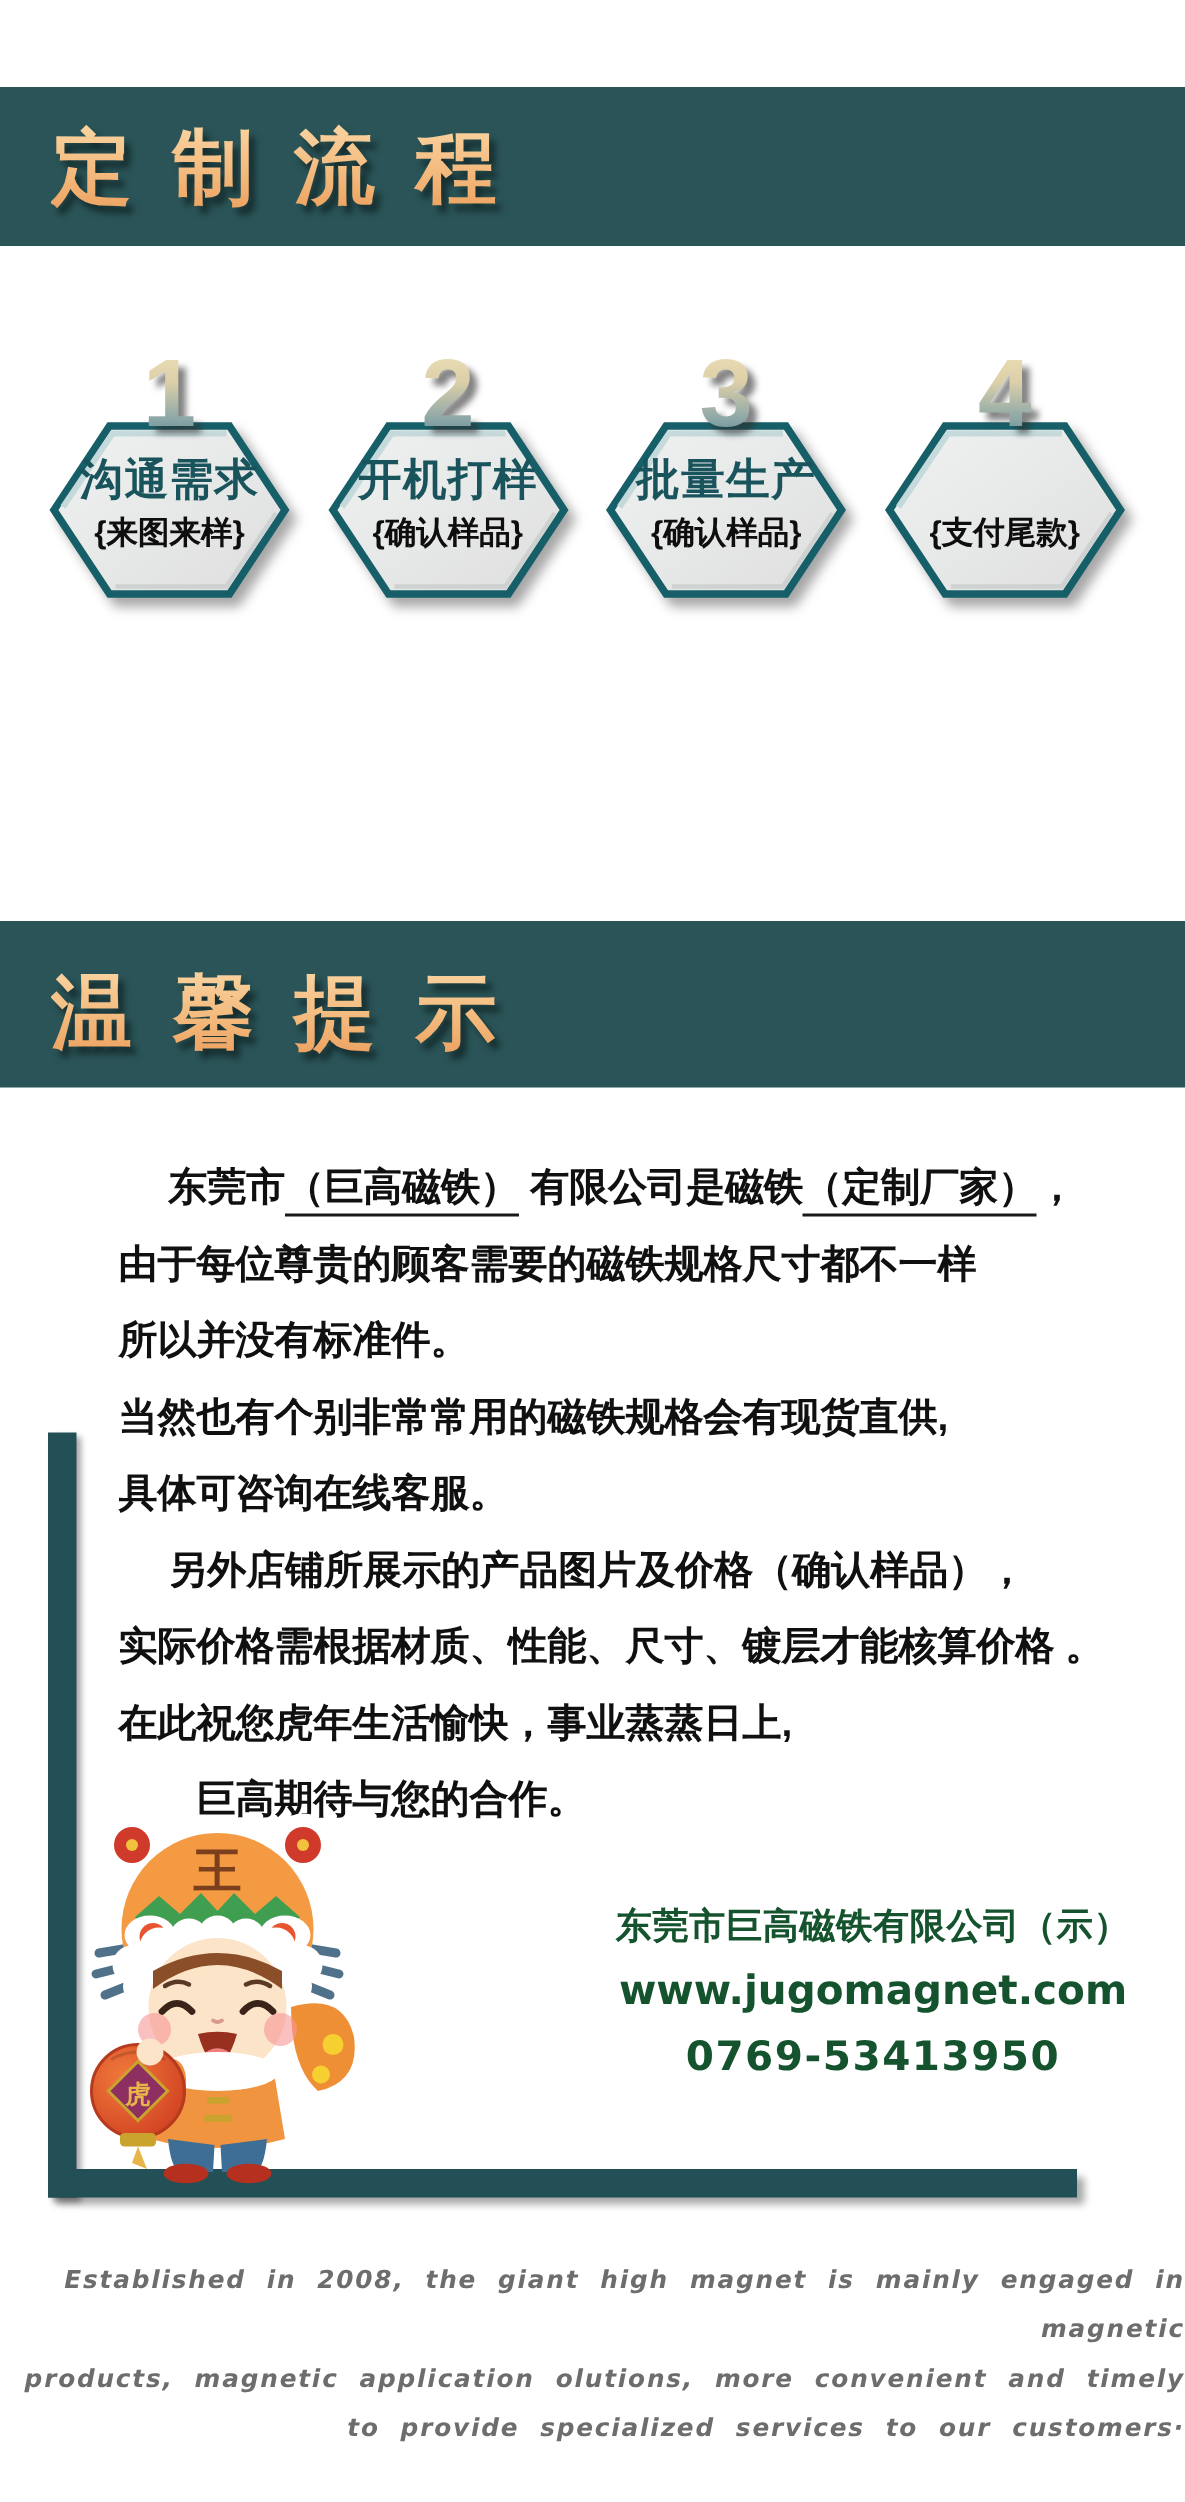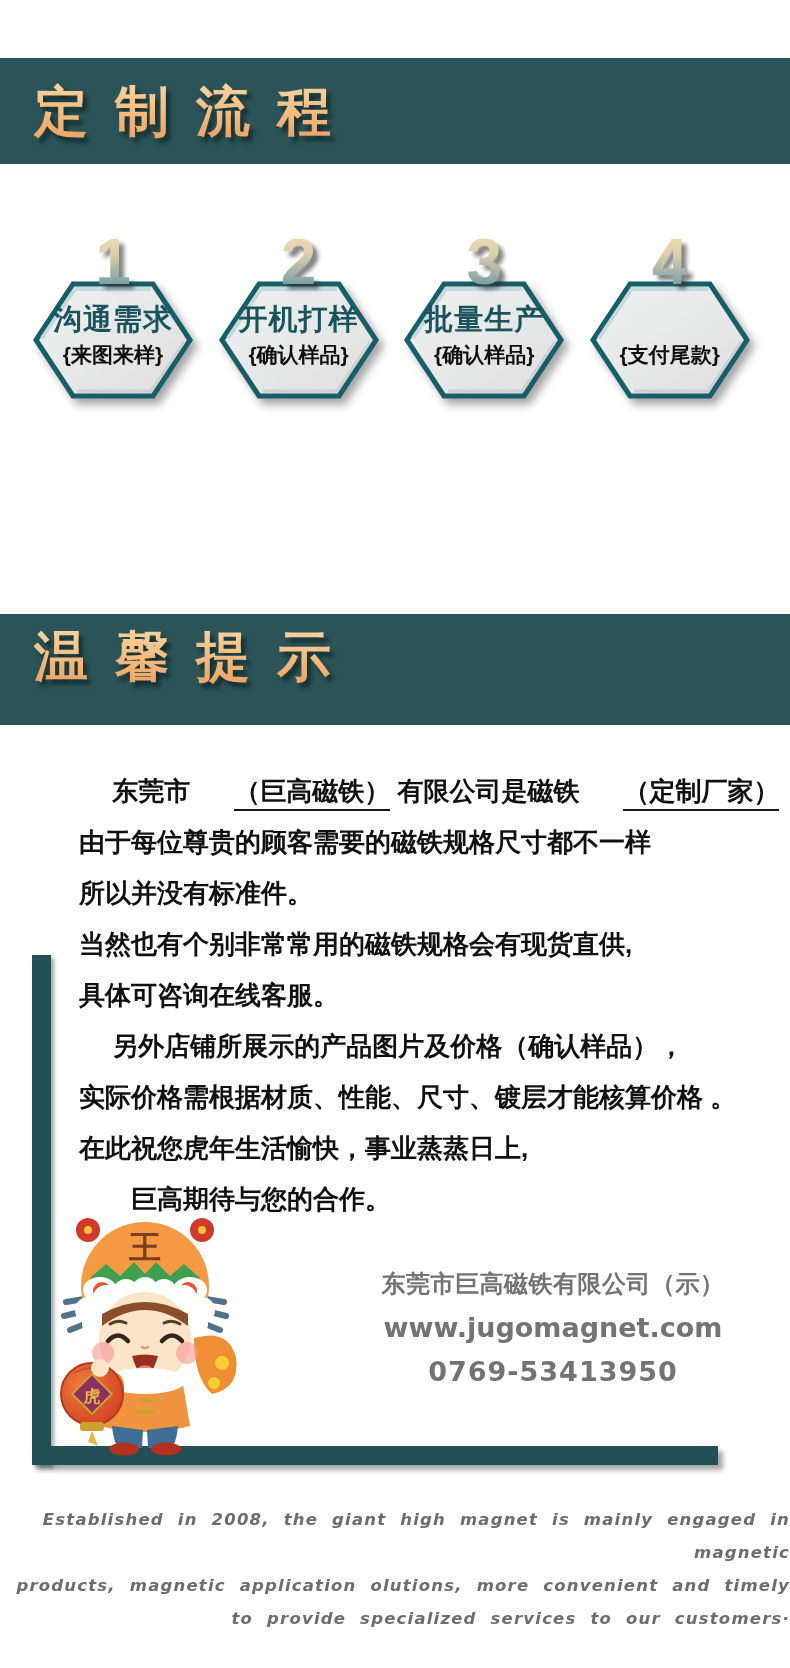--- a/index.html
+++ b/index.html
@@ -45,34 +45,34 @@
     position:absolute;left:0;top:105px;width:100%;text-align:center;
     font-size:21px;font-weight:bold;color:#0e0e0e;z-index:4;
   }
 
   
   .notice{position:absolute;left:79px;top:766px;width:690px;z-index:2;}
   .notice-line{
     height:51px;line-height:51px;white-space:pre;
     font-size:26px;font-weight:bold;color:#101010;letter-spacing:0px;
   }
-  .notice-line .u{border-bottom:2.5px solid #1a1a1a;padding-bottom:3px;margin-left:44px;}
+  .notice-line .u{border-bottom:2.5px solid #1a1a1a;padding-bottom:3px;}
 
   
   .vbar{
     position:absolute;left:32px;top:955px;width:19px;height:510px;
     background:#234f56;box-shadow:3px 3px 4px rgba(0,0,0,0.35);z-index:1;
   }
   .hbar{
     position:absolute;left:32px;top:1446px;width:686px;height:19px;
     background:#234f56;box-shadow:5px 5px 5px rgba(0,0,0,0.35);z-index:1;
   }
 
   
-  .company{position:absolute;left:358px;width:390px;text-align:center;color:#737373;z-index:2;}
+  .company{position:absolute;left:387px;width:390px;text-align:center;color:#14532d;z-index:2;}
   .company-name{top:1268px;font-size:24px;font-weight:bold;letter-spacing:0.5px;}
   .company-web{top:1312px;font-size:27px;font-weight:bold;font-family:"DejaVu Sans",sans-serif;}
   .company-phone{top:1356px;font-size:27px;font-weight:bold;font-family:"DejaVu Sans",sans-serif;letter-spacing:1px;}
 
   
   .footer{position:absolute;left:0;top:1503px;width:790px;text-align:right;z-index:2;}
   .footer-line{
     font-family:"DejaVu Sans",sans-serif;font-style:italic;font-weight:600;
     font-size:16.5px;line-height:33px;color:#6d6d6d;
     letter-spacing:1.2px;word-spacing:7px;
@@ -141,21 +141,21 @@
         <polygon points="4,62 41,6 121,6 158,62 121,118 41,118" fill="url(#hexg)" stroke="#175f68" stroke-width="5" stroke-linejoin="miter"></polygon>
         <polyline points="10,60 43,11 119,11" fill="none" stroke="#c3d8da" stroke-width="4" opacity="0.95"></polyline>
         <polyline points="152,64 119,113 45,113" fill="none" stroke="#c9cdcd" stroke-width="3" opacity="0.8"></polyline>
       </svg>
       <div class="hex-num">4</div>
       <div class="hex-sub">{支付尾款}</div>
     </div>
   </div>
 
 <div class="banner" style="top:614px;height:111px;">
-  <div class="banner-title" style="top:7px;">温 馨 提 示</div>
+  <div class="banner-title" style="top:25px;">温 馨 提 示</div>
 </div>
 
 <div class="notice">
 
     <div class="notice-line"><span>　 东莞市</span><span class="u">（巨高磁铁）</span><span> 有限公司是磁铁</span><span class="u">（定制厂家）</span><span>，</span></div>
 
     <div class="notice-line"><span>由于每位尊贵的顾客需要的磁铁规格尺寸都不一样</span><span class="u"></span><span></span><span class="u"></span><span></span></div>
 
     <div class="notice-line"><span>所以并没有标准件。</span><span class="u"></span><span></span><span class="u"></span><span></span></div>
 

